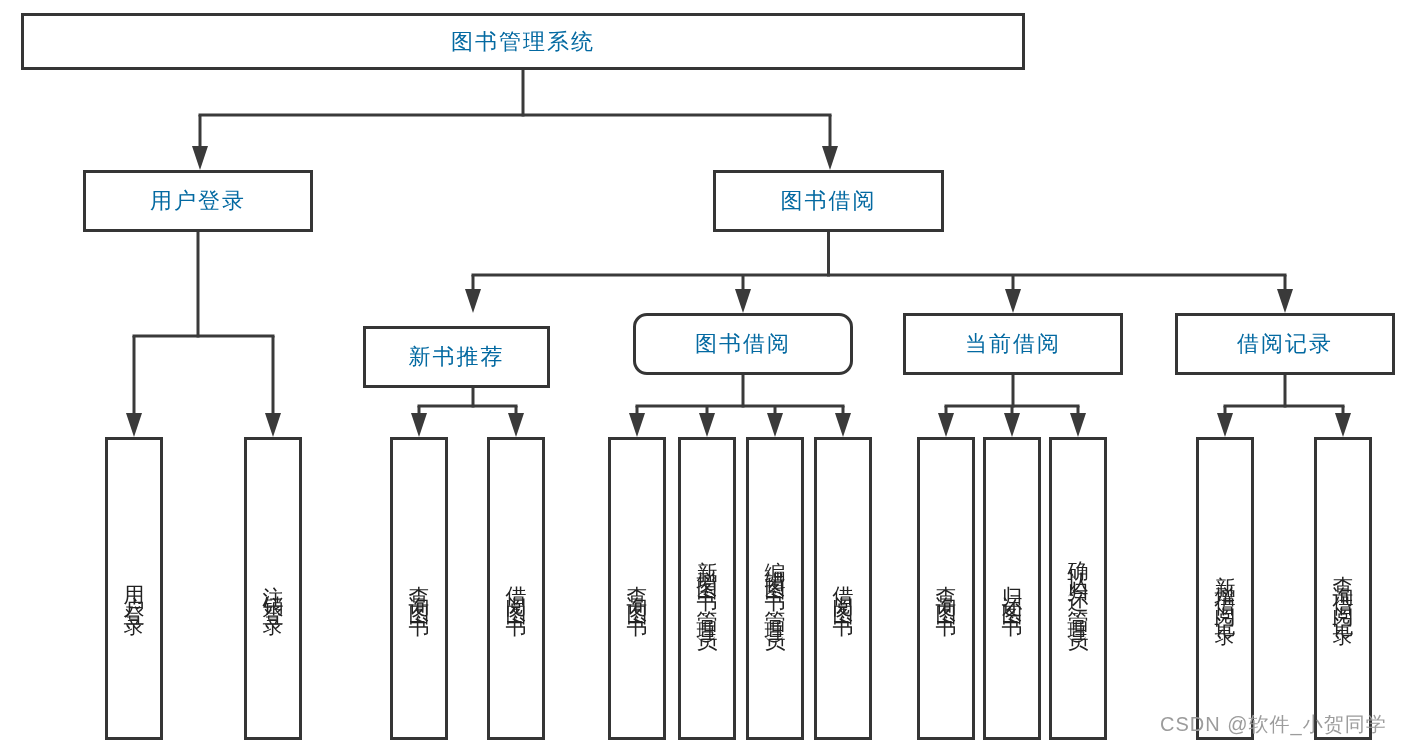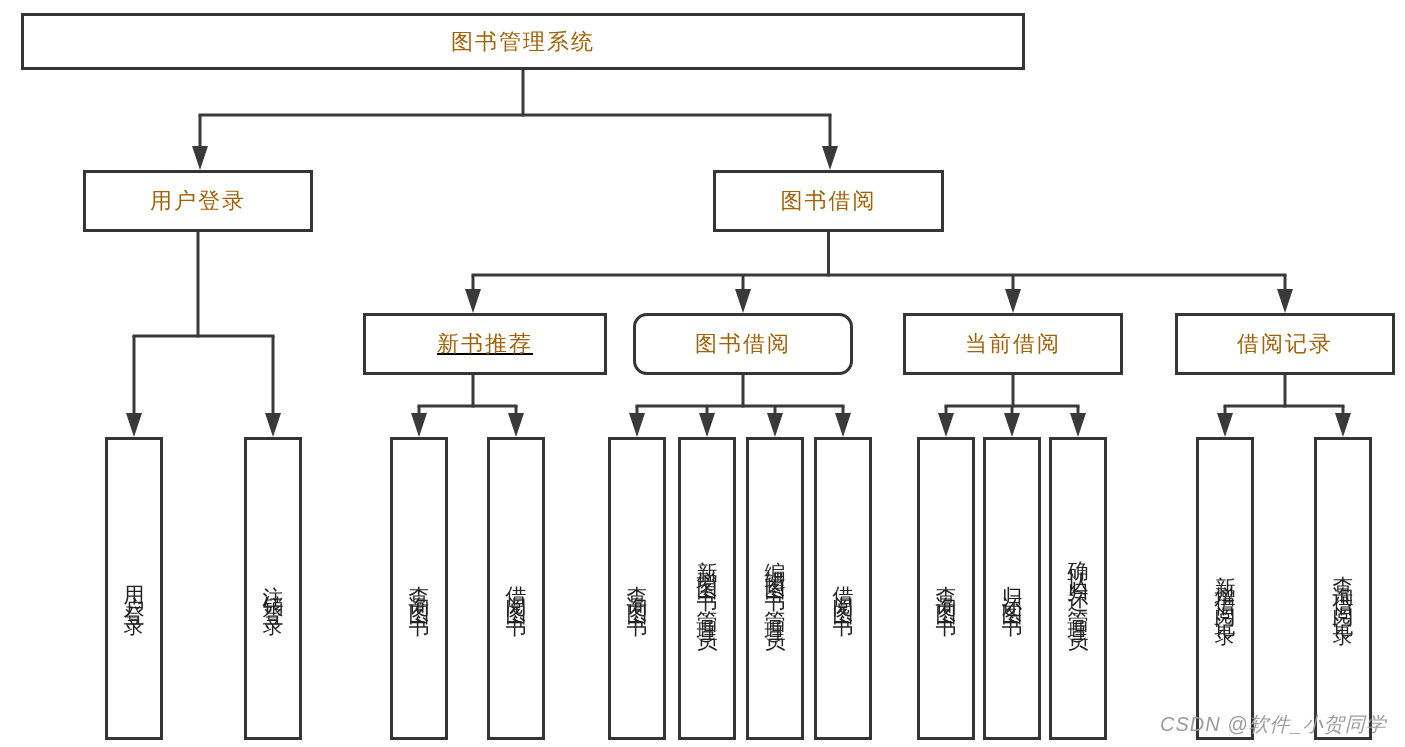--- a/index.html
+++ b/index.html
@@ -22,21 +22,21 @@
     position: absolute;
     box-sizing: border-box;
     border: 3px solid #353535;
     background: #ffffff;
     display: flex;
     align-items: center;
     justify-content: center;
   }
   .hlbl {
     font-size: 22px;
-    color: #a16207;
+    color: #0369a1;
     letter-spacing: 2px;
     white-space: nowrap;
   }
   .root .hlbl { font-size: 22px; }
   .vlbl {
     writing-mode: vertical-rl;
     text-orientation: mixed;
     font-size: 21px;
     letter-spacing: 10px;
     color: #222222;
@@ -45,21 +45,20 @@
   .tall { width: 58px; top: 437px; height: 303px; }
   #watermark {
     position: absolute;
     left: 1160px;
     top: 711px;
     font-size: 20px;
     letter-spacing: 1px;
     color: #9c9c9c;
     white-space: nowrap;
     z-index: 5;
-    font-style: italic;
   }
 </style>
 </head>
 <body>
 
 <div id="stage">
 
   <svg id="connectors" viewBox="0 0 1405 747" xmlns="http://www.w3.org/2000/svg">
 
     <g>
@@ -140,21 +139,21 @@
     <span class="hlbl">图书管理系统</span>
   </div>
 
   <div class="box" style="left:83px; top:170px; width:230px; height:62px;">
     <span class="hlbl">用户登录</span>
   </div>
   <div class="box" style="left:713px; top:170px; width:231px; height:62px;">
     <span class="hlbl">图书借阅</span>
   </div>
 
-  <div class="box" style="left:363px; top:313px; width:244px; height:62px;text-decoration:underline;">
+  <div class="box" style="left:363px; top:326px; width:187px; height:62px;">
     <span class="hlbl">新书推荐</span>
   </div>
   <div class="box" style="left:633px; top:313px; width:220px; height:62px;border-radius:14px;">
     <span class="hlbl">图书借阅</span>
   </div>
   <div class="box" style="left:903px; top:313px; width:220px; height:62px;align-items:center;">
     <span class="hlbl">当前借阅</span>
   </div>
   <div class="box" style="left:1175px; top:313px; width:220px; height:62px;">
     <span class="hlbl">借阅记录</span>

